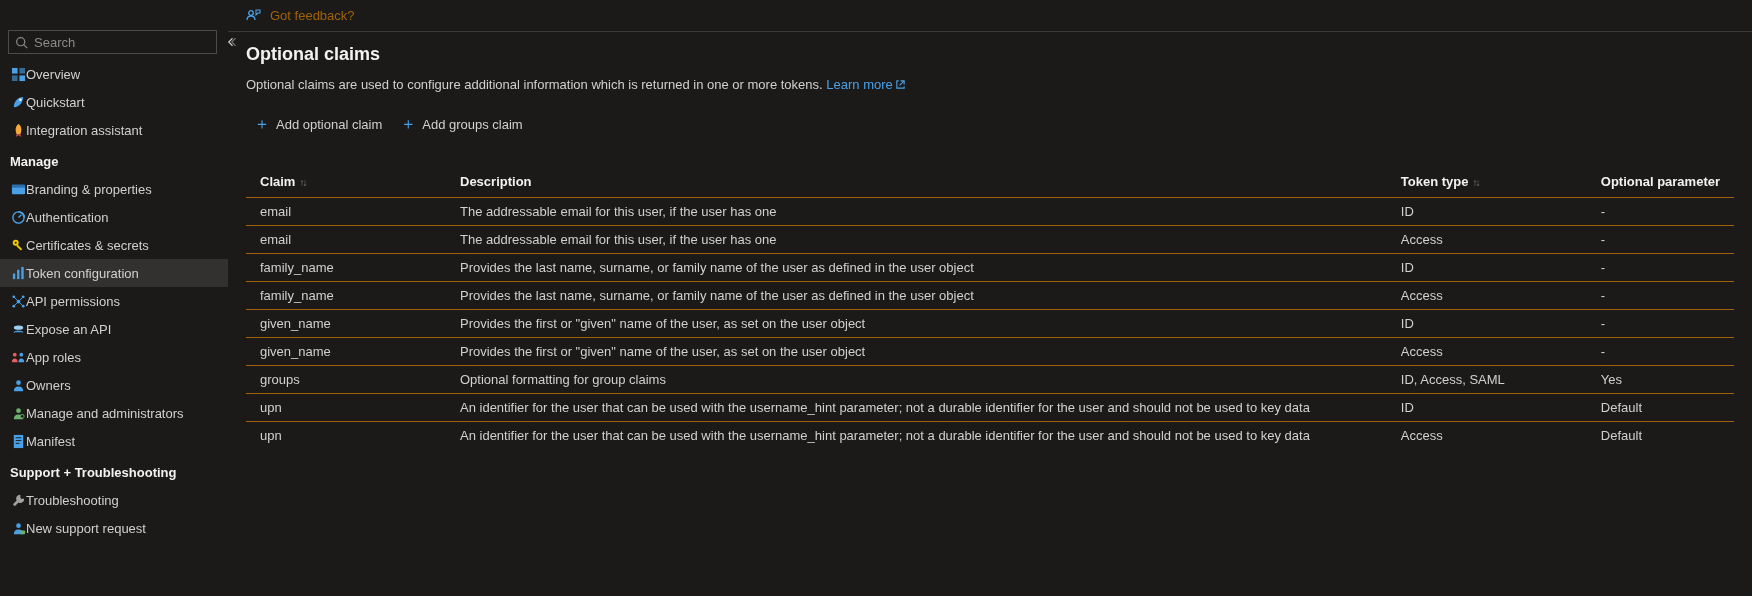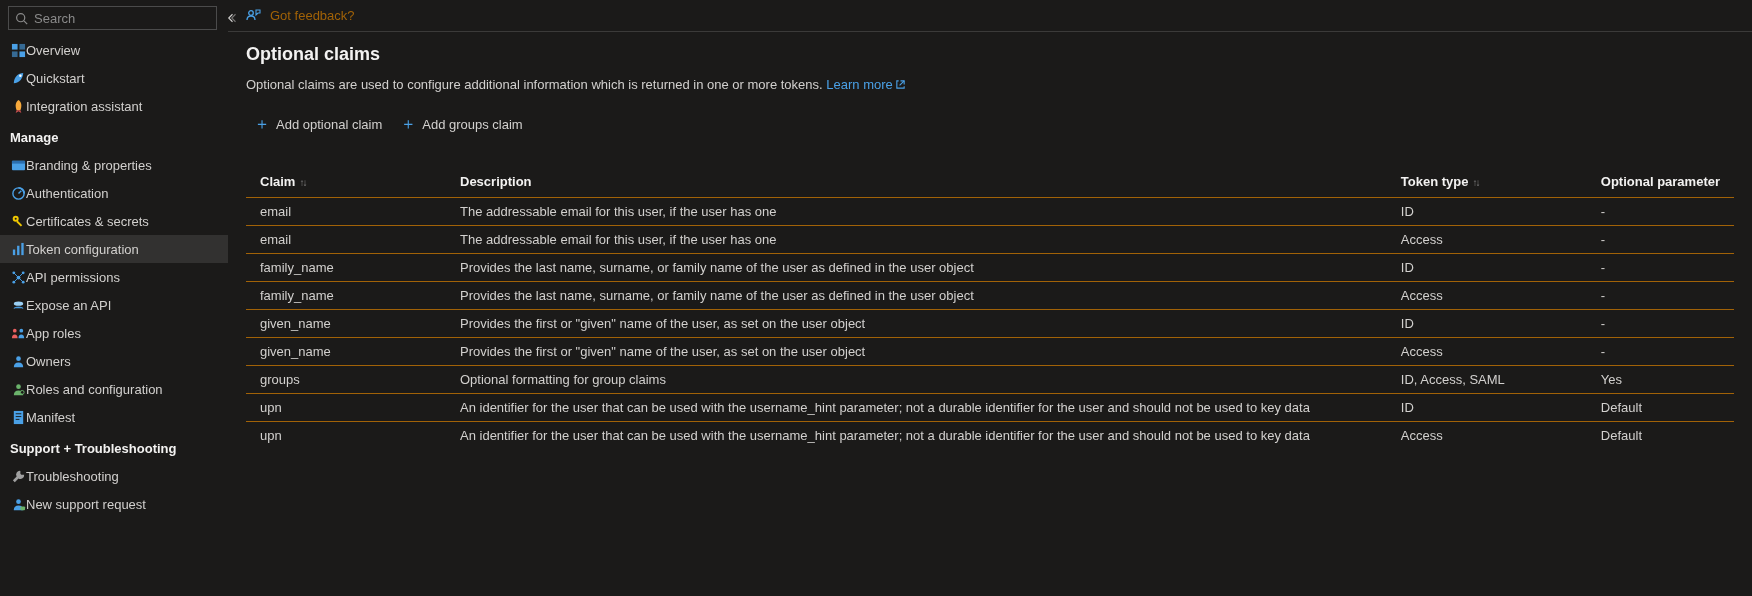--- a/index.html
+++ b/index.html
@@ -18,20 +18,21 @@
       background: #1b1a19;
       display: flex;
       flex-direction: column;
       flex-shrink: 0;
     }
     .search-row {
       display: flex;
       align-items: center;
       padding: 6px 8px 6px 8px;
       gap: 8px;
+      margin-top: 24px;
     }
     .search-box {
       display: flex;
       align-items: center;
       border: 1px solid #4b4b4b;
       background: #1b1a19;
       height: 24px;
       flex: 1;
       padding: 0 6px;
       gap: 6px;
@@ -288,21 +289,21 @@
         <span>Owners</span>
       </div>
       <div class="nav-item">
         <span class="icon-slot">
           <svg width="15" height="15" viewBox="0 0 16 16">
             <circle cx="8" cy="5" r="2.5" fill="#6bb36b"></circle>
             <path d="M3 14 Q3 9 8 9 Q13 9 13 14" fill="#6bb36b"></path>
             <circle cx="12" cy="11" r="2" fill="#1b1a19" stroke="#6bb36b"></circle>
           </svg>
         </span>
-        <span>Roles and configuration</span>
+        <span>Manage and administrators</span>
       </div>
       <div class="nav-item">
         <span class="icon-slot">
           <svg width="15" height="15" viewBox="0 0 16 16">
             <rect x="3" y="1" width="10" height="14" fill="#4aa0e6"></rect>
             <line x1="5" y1="4" x2="11" y2="4" stroke="#1b1a19"></line>
             <line x1="5" y1="7" x2="11" y2="7" stroke="#1b1a19"></line>
             <line x1="5" y1="10" x2="9" y2="10" stroke="#1b1a19"></line>
           </svg>
         </span>

